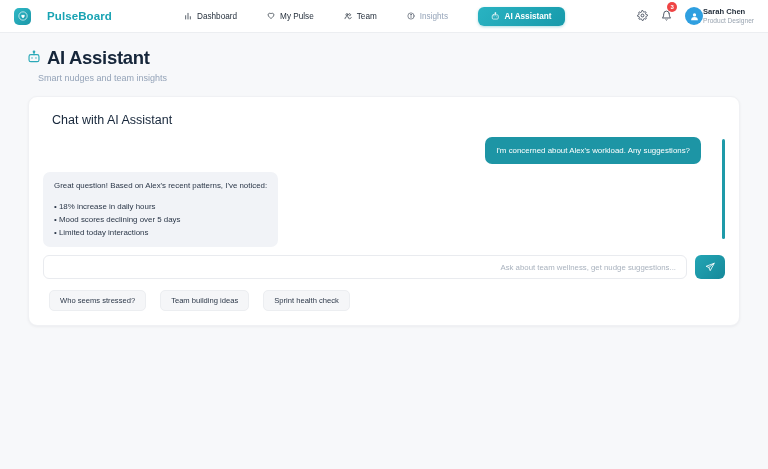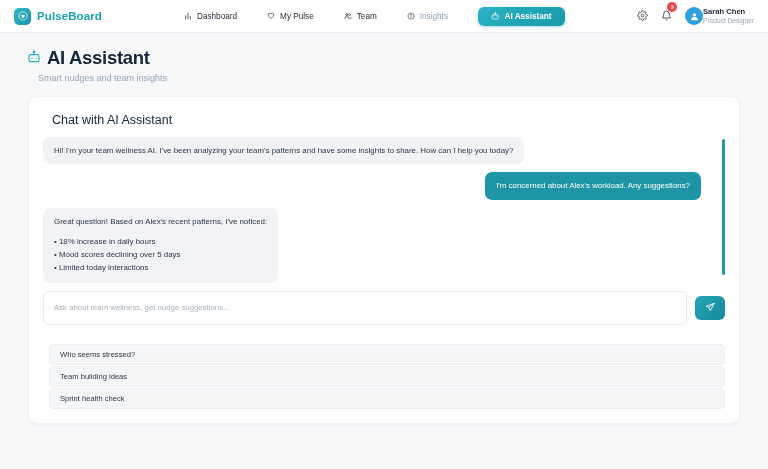--- a/index.html
+++ b/index.html
@@ -24,21 +24,21 @@
     border-bottom: 1px solid #eceef1;
     display: flex;
     align-items: center;
     padding: 0 14px;
     position: relative;
   }
 
   .brand {
     display: flex;
     align-items: center;
-    gap: 6px;
+    gap: 16px;
   }
   .brand-mark {
     width: 17px; height: 17px;
     border-radius: 5px;
     background: linear-gradient(135deg, #2fb8c6 0%, #1b97a8 100%);
     display: flex; align-items: center; justify-content: center;
     flex: none;
   }
   .brand-name {
     font-size: 11.5px;
@@ -169,42 +169,43 @@
   .bullets { margin-top: 9px; }
   .bullets div { line-height: 1.62; }
 
   
   .composer {
     display: flex; align-items: center; gap: 8px;
     margin-top: 6px;
   }
   .composer-input {
     flex: 1;
-    height: 34px;
+    height: 24px;
     border: 1px solid #e9ebef;
     border-radius: 6px;
     background: #fff;
     padding: 0 10px;
     font-size: 7.8px;
     font-family: "Liberation Sans", sans-serif;
     color: #2b3748;
     outline: none;
+    text-align: right;
   }
   .composer-input::placeholder { color: #a9b2be; }
   .send-btn {
     width: 30px; height: 24px;
     border: none;
     border-radius: 6px;
     background: linear-gradient(135deg, #23a5b5 0%, #16899a 100%);
     display: flex; align-items: center; justify-content: center;
     cursor: pointer;
     flex: none;
   }
 
-  .chips { display: flex; gap: 1px; margin-top: 19px; margin-left: 6px; flex-direction: column; }
+  .chips { display: flex; gap: 14px; margin-top: 11px; margin-left: 6px; }
   .chip {
     background: #f5f6f8;
     border: 1px solid #eceef1;
     border-radius: 5px;
     padding: 5px 10px;
     font-size: 7.6px;
     color: #2b3748;
     cursor: pointer;
     white-space: nowrap;
   }
@@ -338,23 +339,20 @@
 </div>
 
 <div class="card">
 
   <div class="card-title">Chat with AI Assistant</div>
 
   <div class="chat-area">
 
     <div class="scroll-track"></div>
 
-    <div class="msg-row">
-      <div class="bubble bot">Hi! I'm your team wellness AI. I've been analyzing your team's patterns and have some insights to share. How can I help you today?</div>
-    </div>
 
     <div class="msg-row right">
       <div class="bubble user">I'm concerned about Alex's workload. Any suggestions?</div>
     </div>
 
     <div class="msg-row">
       <div class="bubble bot list">
         <div>Great question! Based on Alex's recent patterns, I've noticed:</div>
         <div class="bullets">
           <div>• 18% increase in daily hours</div>

